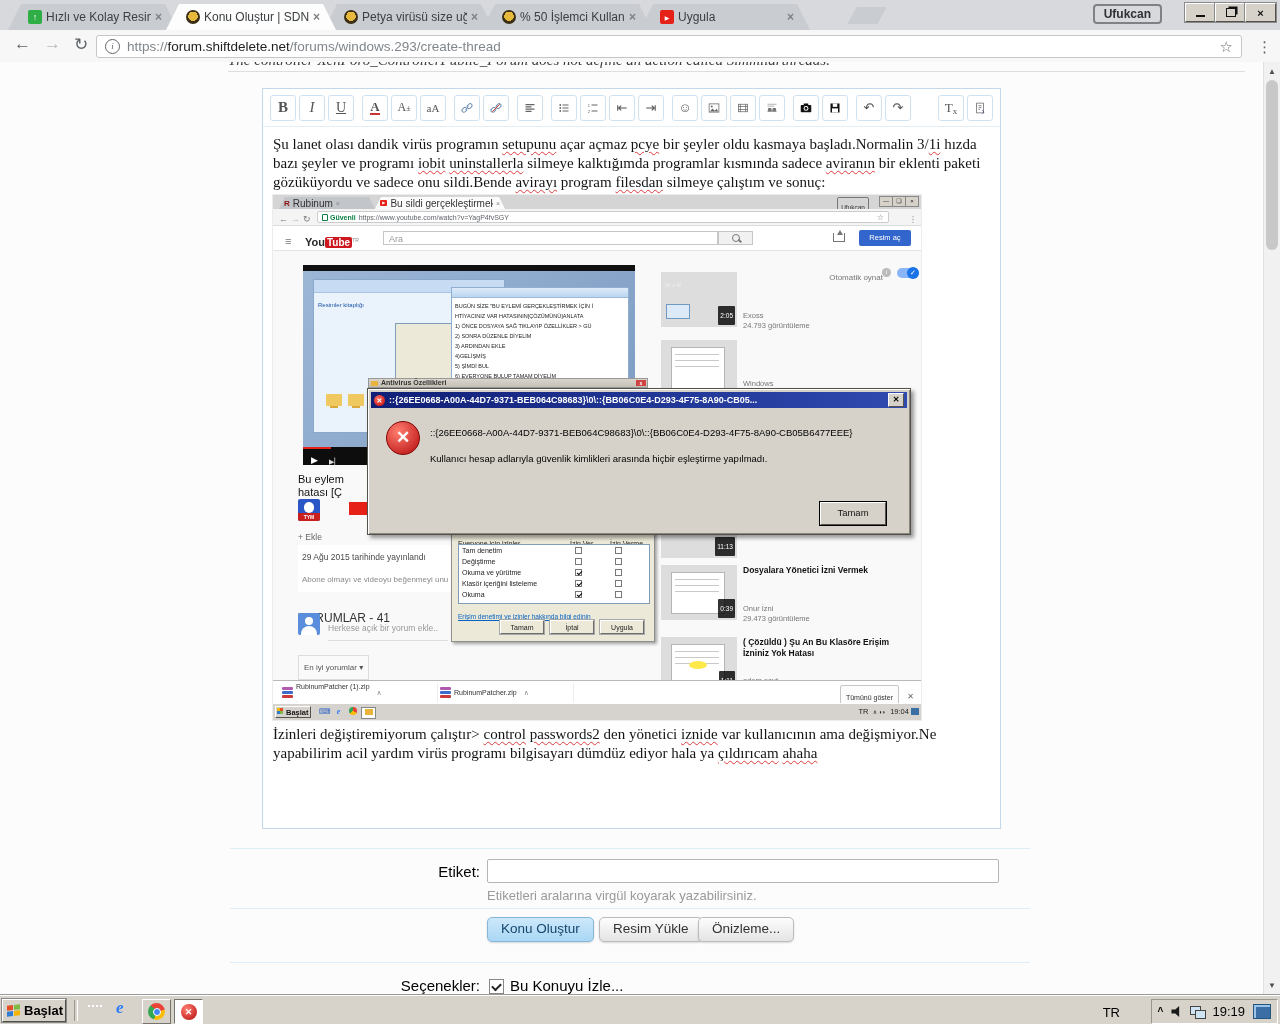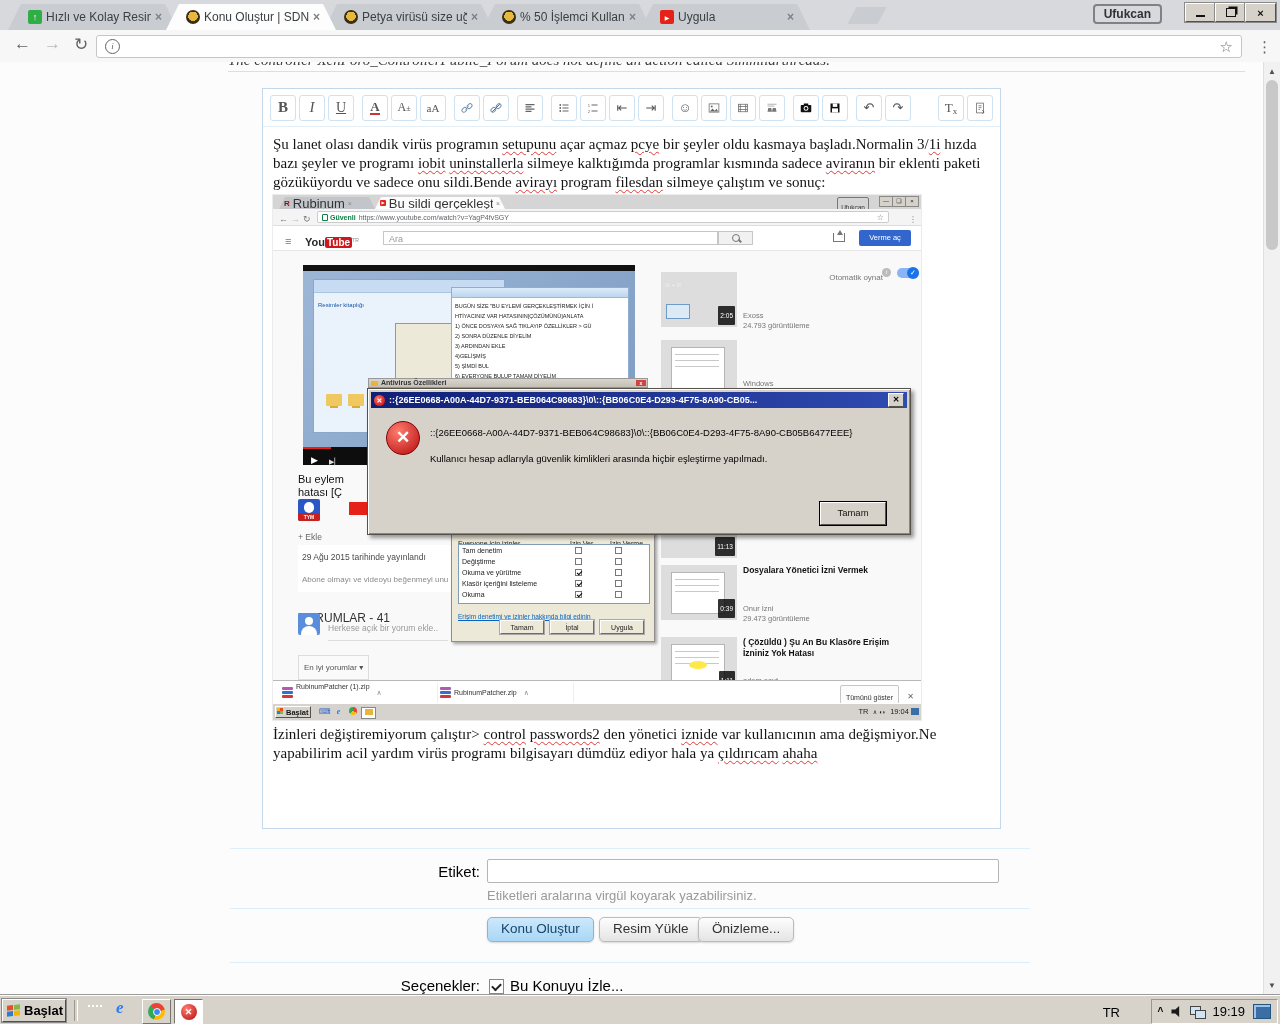--- a/index.html
+++ b/index.html
@@ -50,21 +50,21 @@
   .tbtn .glyph-Tx{font-family:"Liberation Serif",serif;font-size:13px;}
   .tbtn .glyph-Tx i{font-style:normal;font-size:9px;vertical-align:-2px;}
   #ed-body{position:relative;padding:8px 10px;font-family:"Liberation Serif",serif;font-size:15px;line-height:19px;color:#141414;}
   #ed-body p{margin:0;width:716px;}
   .sq{text-decoration-line:underline;text-decoration-style:wavy;text-decoration-color:#e03b3b;text-decoration-thickness:1px;text-underline-offset:2px;}
 
   
   #shot{position:relative;width:648px;height:525px;margin:3px 0 5px 0;font-family:"Liberation Sans",sans-serif;background:#f9f9f9;overflow:hidden;box-shadow:0 0 0 1px #ececec;}
   #shot-tabs{position:absolute;left:0;top:0;width:648px;height:14px;background:#d5d5d5;}
   .stab{position:absolute;top:2px;height:12px;display:flex;align-items:center;padding:0 5px;clip-path:polygon(6px 0,calc(100% - 6px) 0,100% 100%,0 100%);box-sizing:border-box;}
-  .stab .t{font-size:13px;color:#333;white-space:nowrap;overflow:hidden;margin:0 3px;}
+  .stab .t{font-size:10px;color:#333;white-space:nowrap;overflow:hidden;margin:0 3px;}
   .stab .x{font-size:7px;color:#888;}
   .swinbtn{position:absolute;top:1px;width:12px;height:9px;background:#d6d2ca;border:0.5px solid #888;font-size:6px;line-height:8px;text-align:center;color:#222;}
   #shot-urlrow{position:absolute;left:0;top:14px;width:648px;height:17px;background:#f4f4f4;border-bottom:1px solid #ddd;box-sizing:border-box;}
   #shot-omni{position:absolute;left:44px;top:2px;width:572px;height:12px;background:#fff;border:1px solid #ccc;border-radius:2px;display:flex;align-items:center;padding:0 4px;box-sizing:border-box;}
   .snav{position:absolute;top:1px;font-size:9px;color:#777;}
   #shot-ythead{position:absolute;left:0;top:31px;width:648px;height:25px;background:#fff;border-bottom:1px solid #e5e5e5;box-sizing:border-box;}
   .ytlogo-you{font-size:11px;font-weight:bold;color:#282828;}
   .ytlogo-tube{font-size:10px;font-weight:bold;color:#fff;background:#cc181e;border-radius:2px;padding:0 2px;}
   .ytlogo-tr{font-size:5px;color:#888;vertical-align:top;}
   #yt-search{position:absolute;left:110px;top:5px;width:335px;height:14px;border:1px solid #c6c6c6;background:#fff;font-size:9px;color:#9a9a9a;line-height:14px;padding-left:5px;box-sizing:border-box;}
@@ -234,20 +234,21 @@
       </div>
     </div>
 
   <div id="nav-toolbar">
     <span class="navbtn" style="left:14px;">←</span>
     <span class="navbtn" style="left:44px;color:#b9b9b9;">→</span>
     <span class="navbtn" style="left:74px;">↻</span>
   </div>
   <div id="omnibox">
     <span class="info-i">i</span>
+    <span class="urltxt"><span>https://</span><b>forum.shiftdelete.net</b><span>/forums/windows.293/create-thread</span></span>
     <span id="star">☆</span>
   </div>
   <span id="menu-dots">⋮</span>
 
   <div id="content">
     <div id="clipped-notice">
       <div>The controller XenForo_ControllerPublic_Forum does not define an action called Simmilarthreads.</div>
     </div>
 
     <div id="editor">
@@ -409,21 +410,21 @@
           <div id="shot-ythead">
             <span style="position:absolute;left:12px;top:6px;font-size:11px;color:#757575;">≡</span>
             <span style="position:absolute;left:32px;top:5px;"><span class="ytlogo-you">You</span><span class="ytlogo-tube">Tube</span><span class="ytlogo-tr">TR</span></span>
             <div id="yt-search">Ara</div>
             <div id="yt-searchbtn">
                 <span class="mag"></span>
               </div>
             <span style="position:absolute;left:560px;top:7px;width:10px;height:8px;border-bottom:1.5px solid #757575;border-left:1.5px solid #757575;border-right:1.5px solid #757575;">
                 <i style="position:absolute;left:3px;top:-3px;width:0;height:0;border-left:3px solid transparent;border-right:3px solid transparent;border-bottom:5px solid #757575;"></i>
               </span>
-            <div id="yt-signin">Verme aç</div>
+            <div id="yt-signin">Resim aç</div>
           </div>
 
           <div id="player">
             <div id="scene">
               <div class="win-exp">
                 <div class="bar"></div>
                 <span class="folder" style="left:12px;bottom:26px;"></span>
                 <span class="folder" style="left:34px;bottom:26px;"></span>
                 <span class="folder" style="left:56px;bottom:26px;"></span>
                 <span style="position:absolute;left:4px;top:16px;font-size:6px;color:#1a55a8;">Resimler kitaplığı</span>

